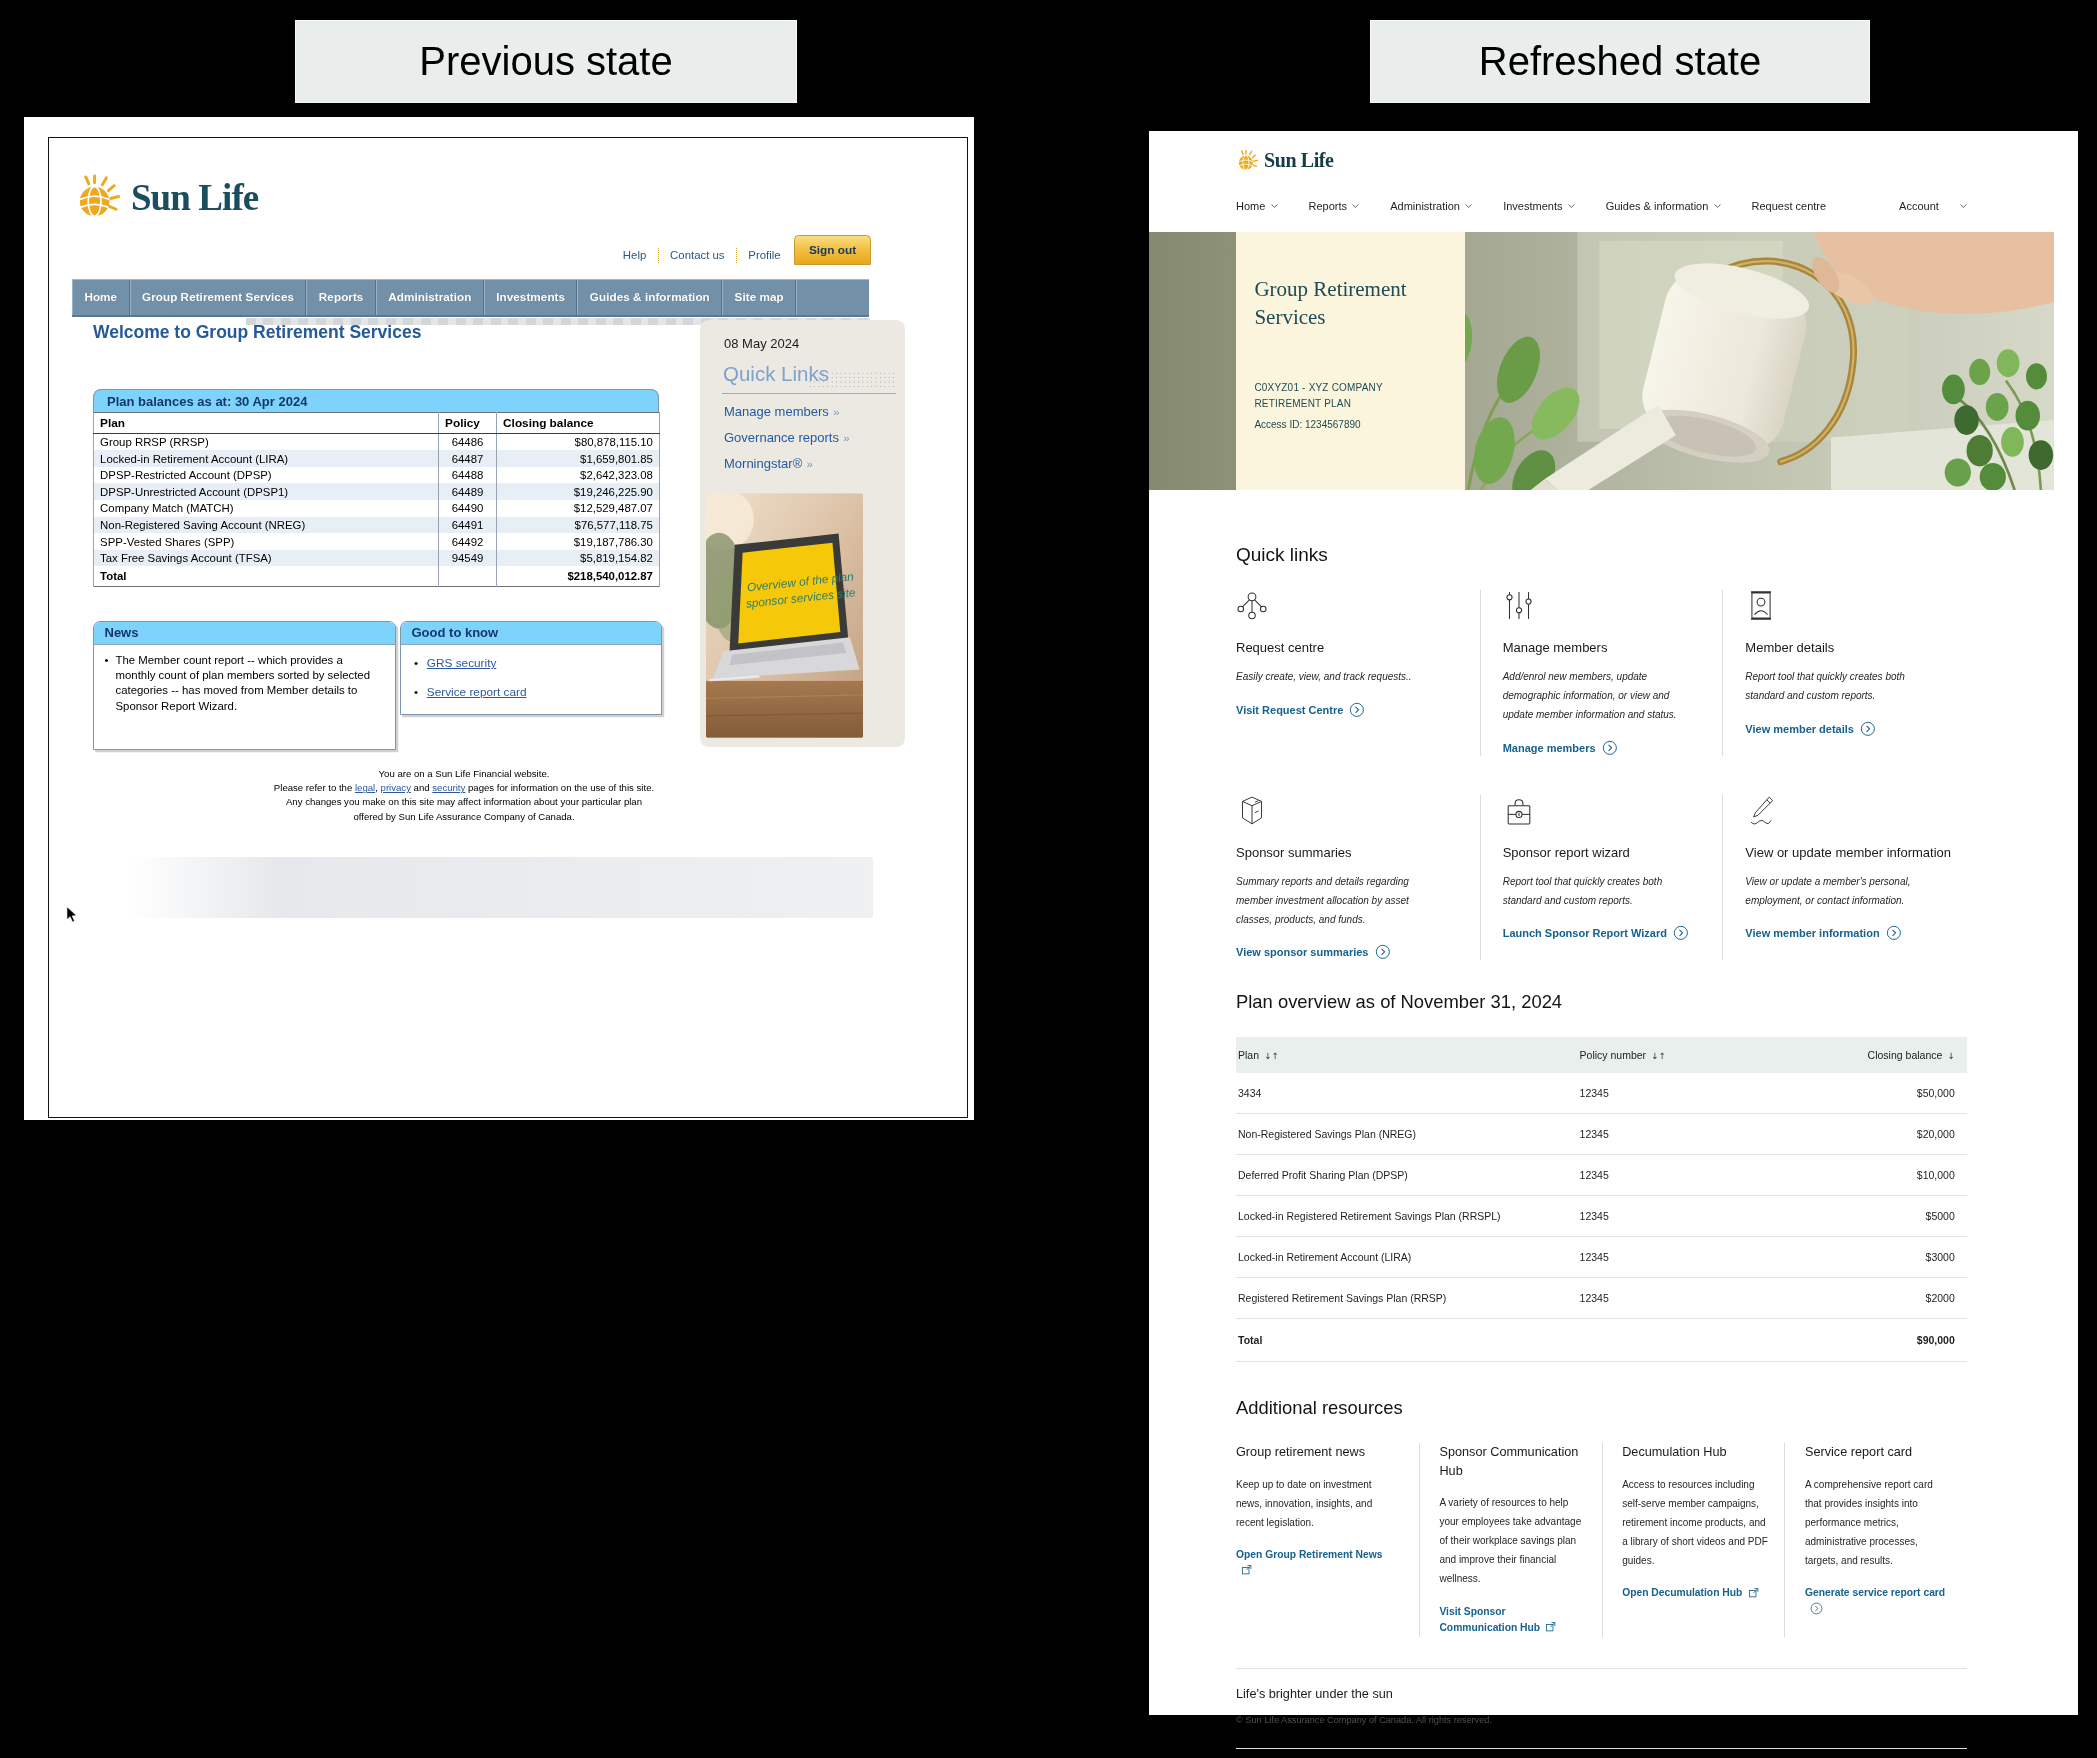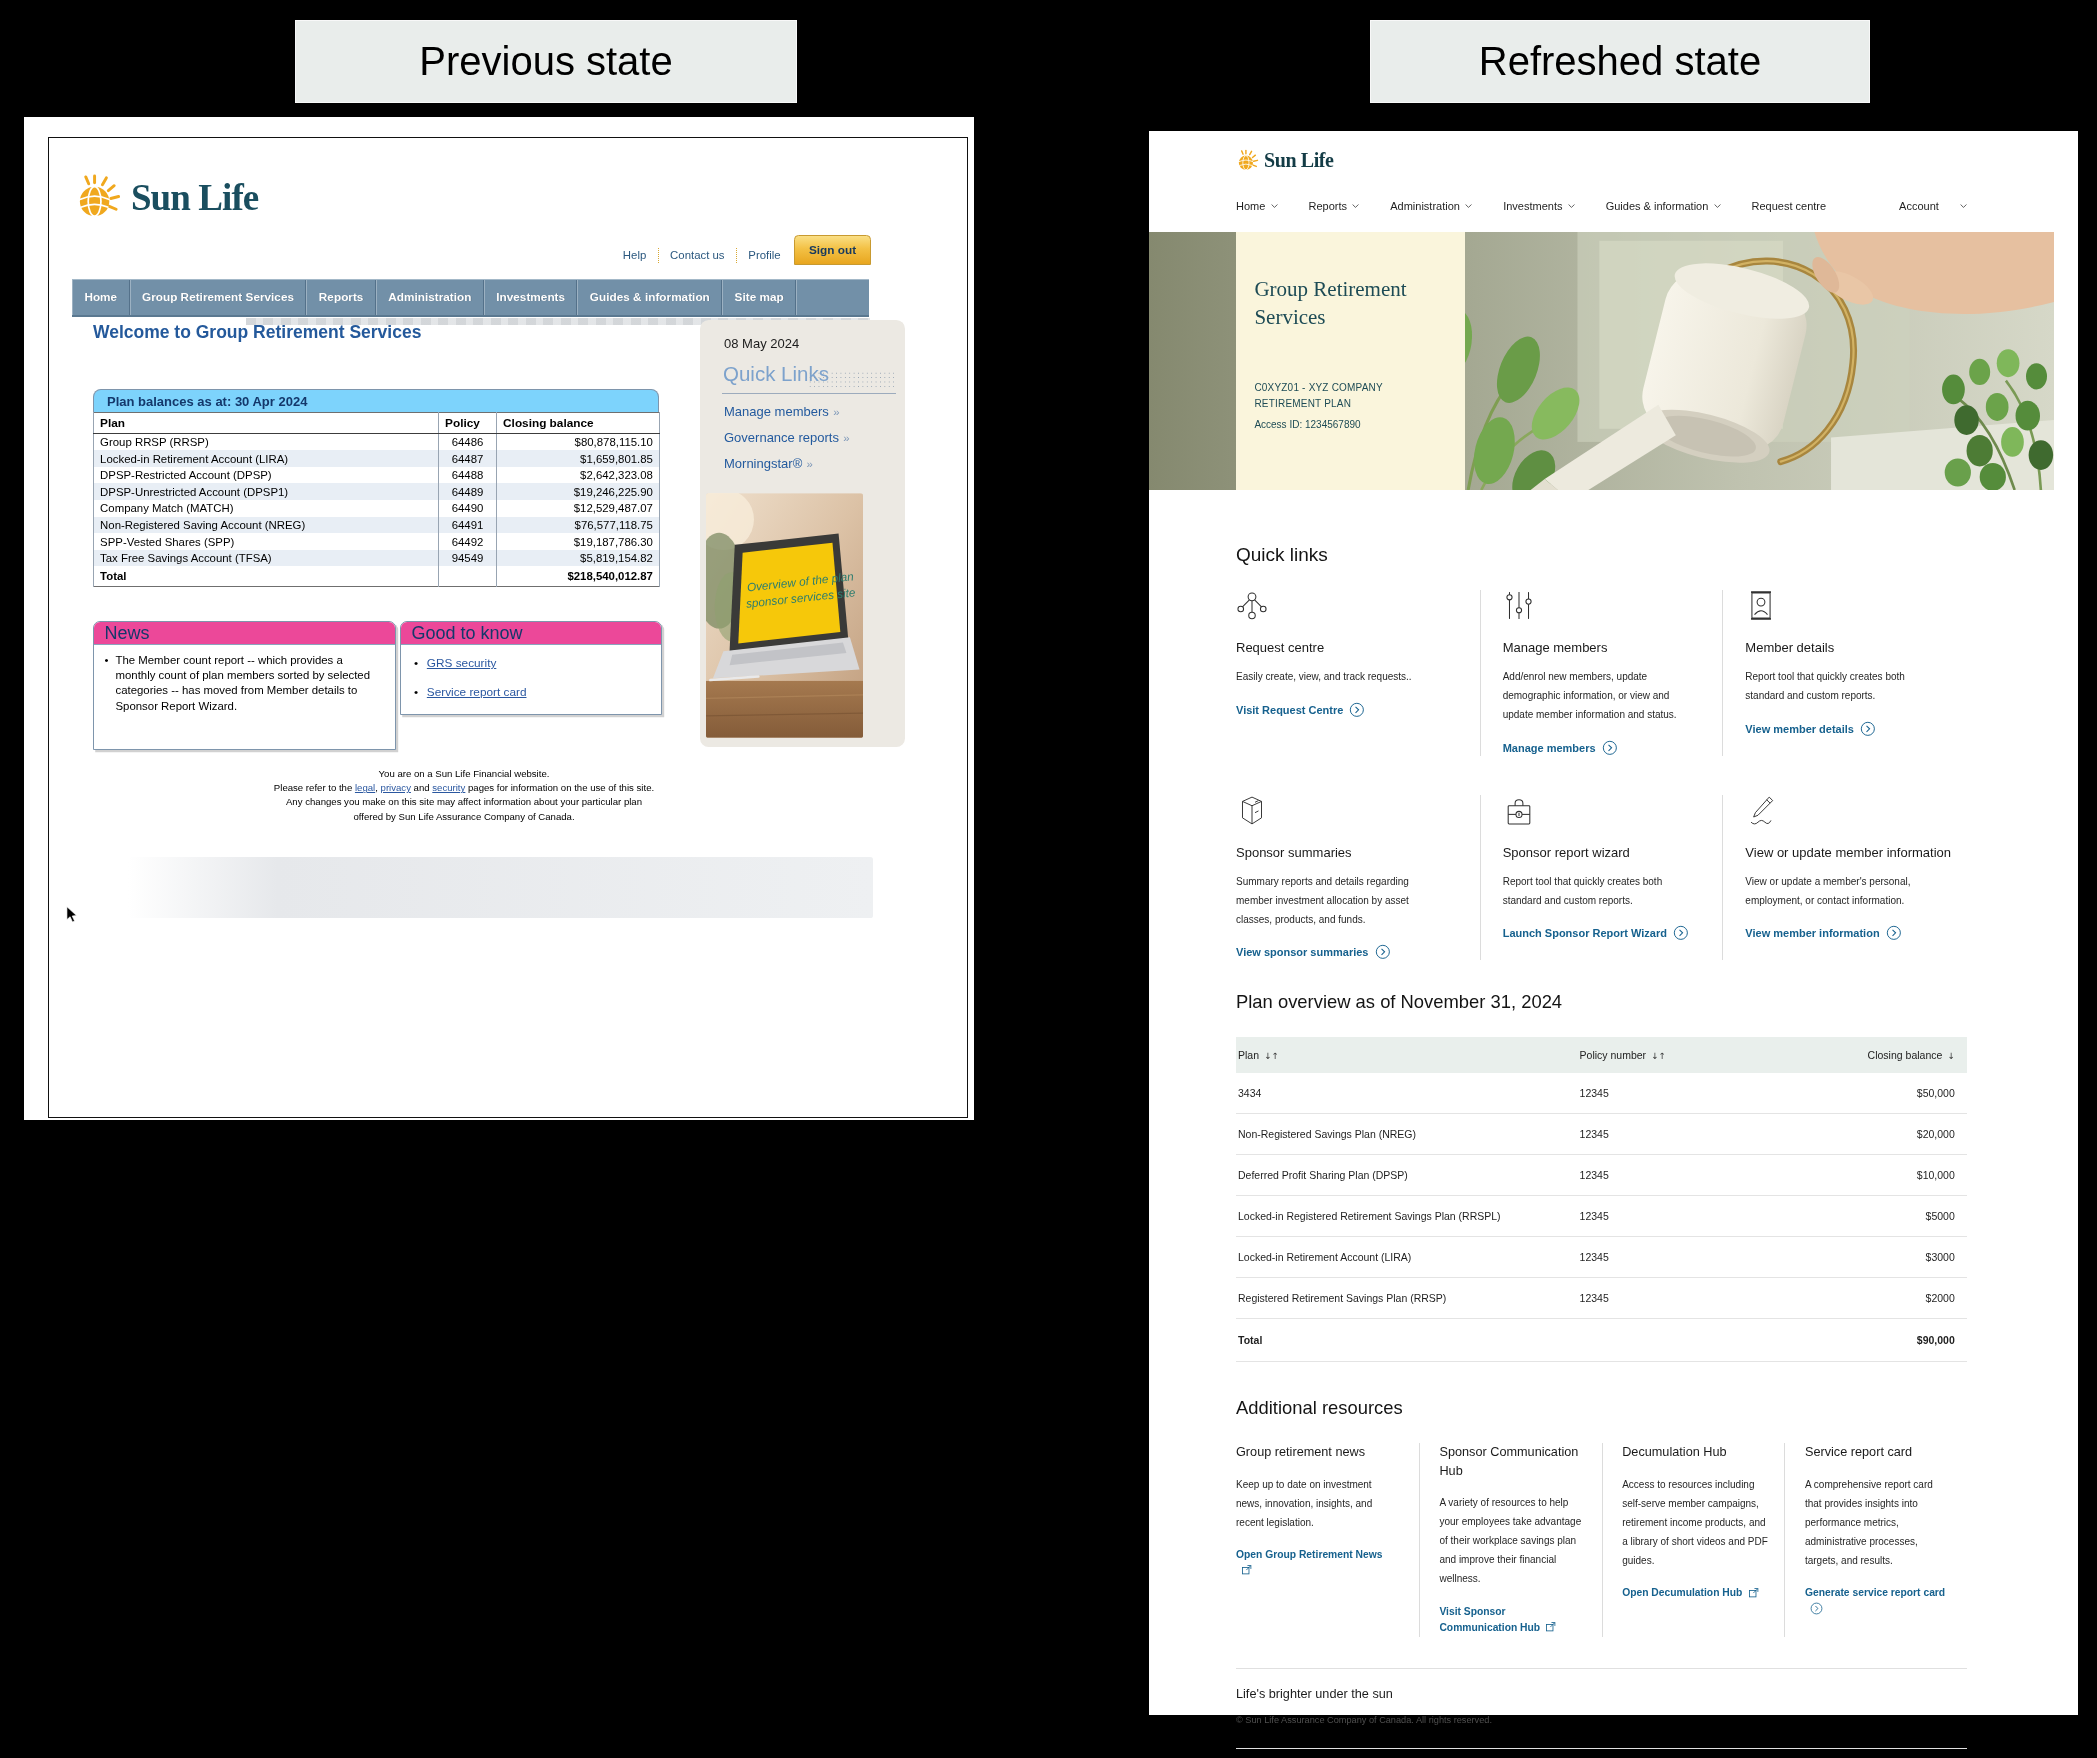--- a/index.html
+++ b/index.html
@@ -31,21 +31,21 @@
   table.p-table{border:0.4px solid #6f6f6f;}
   table.p-table th{height:20px;font-size:11.8px;font-weight:bold;text-align:left;border-bottom:0.9px solid #3c3c3c;background:#fff;}
   table.p-table td{height:16.6px;}
   .colw-plan{width:345px;} .colw-pol{width:58px;} .colw-bal{width:163px;}
   td.c-pol,th.c-pol{text-align:center;}
   td.c-bal,th.c-bal{text-align:right;padding-right:8.7px;}
   tr.shade td{background:#e8eef5;}
   tr.p-total td{font-weight:bold;height:20px;}
 
   .p-box{position:absolute;border:0.9px solid #7e95ac;background:#fff;box-shadow:2.2px 2.2px 0 rgba(0,0,0,0.18);border-radius:7px 7px 0 0;}
-  .p-box-head{height:22px;line-height:22px;background:#ec4899;border-bottom:0.9px solid #8aa4bd;border-radius:6.1px 6.1px 0 0;font-size:18px;font-weight:normal;color:#14386b;padding-left:10.5px;}
+  .p-box-head{height:22px;line-height:22px;background:#7dd3fc;border-bottom:0.9px solid #8aa4bd;border-radius:6.1px 6.1px 0 0;font-size:13px;font-weight:bold;color:#14386b;padding-left:10.5px;}
   .p-news{left:44px;top:483px;width:301px;height:127px;}
   .p-news-body{padding:8.7px 10.5px;font-size:11.4px;line-height:1.32;color:#000;display:flex;}
   .p-news-body .bullet{margin-right:7px;}
   .p-gtk{left:351px;top:483px;width:260px;height:92px;}
   .p-gtk-body{padding:11.4px 13px;font-size:11.8px;}
   .p-gtk-item{display:flex;align-items:center;margin-bottom:15px;}
   .p-gtk-item .bullet{margin-right:8.7px;color:#000;}
   .p-gtk-item a{color:#2a57a0;text-decoration:underline;cursor:pointer;}
   .p-footer{position:absolute;left:109px;top:629px;width:612px;text-align:center;font-size:9.6px;line-height:1.5;color:#000;}
   .p-footer .f-link{color:#2a57a0;text-decoration:underline;cursor:pointer;}
@@ -76,21 +76,21 @@
   .r-hero-access{position:absolute;left:18.4px;top:187px;font-size:10px;color:#1d4b55;}
 
   .r-content{position:absolute;left:87px;top:413px;width:731px;}
   .r-h2{font-size:19px;font-weight:400;color:#141414;margin:0 0 24px 0;}
   .ql-grid{display:grid;grid-template-columns:1fr 1fr 1fr;row-gap:39px;}
   .ql-card{padding:0 22px 0 0;}
   .ql-card.mid{border-left:0.4px solid #dcdcdc;border-right:0.4px solid #dcdcdc;padding:0 22px;}
   .ql-card.rgt{padding:0 0 0 22px;}
   .ql-icon{height:31px;display:flex;align-items:flex-end;}
   .ql-title{font-size:13px;color:#1a1a1a;margin-top:19px;}
-  .ql-desc{font-size:10px;line-height:1.9;color:#262626;margin-top:12.2px;max-width:192px;}
+  .ql-desc{font-size:10px;line-height:1.9;color:#262626;margin-top:12.2px;max-width:192px;font-style:italic;}
   .r-link{display:flex;align-items:center;font-size:11px;font-weight:bold;color:#16618e;margin-top:15.7px;cursor:pointer;}
   .r-link svg{margin-left:6.1px;flex:none;}
   .r-link .lbl{border-bottom:0;}
 
   .r-ov-title{font-size:18.4px;font-weight:400;color:#141414;margin:31px 0 24px 0;}
   .r-table{width:100%;}
   .r-thead{display:flex;align-items:center;height:36px;background:#e9efec;font-size:10.5px;color:#222;}
   .r-row{display:flex;align-items:center;height:40px;font-size:10.5px;color:#1e1e1e;border-bottom:1.3px solid #e4e4e4;}
   .r-cell-plan{width:47%;padding-left:2px;box-sizing:border-box;}
   .r-cell-pol{width:29%;}

